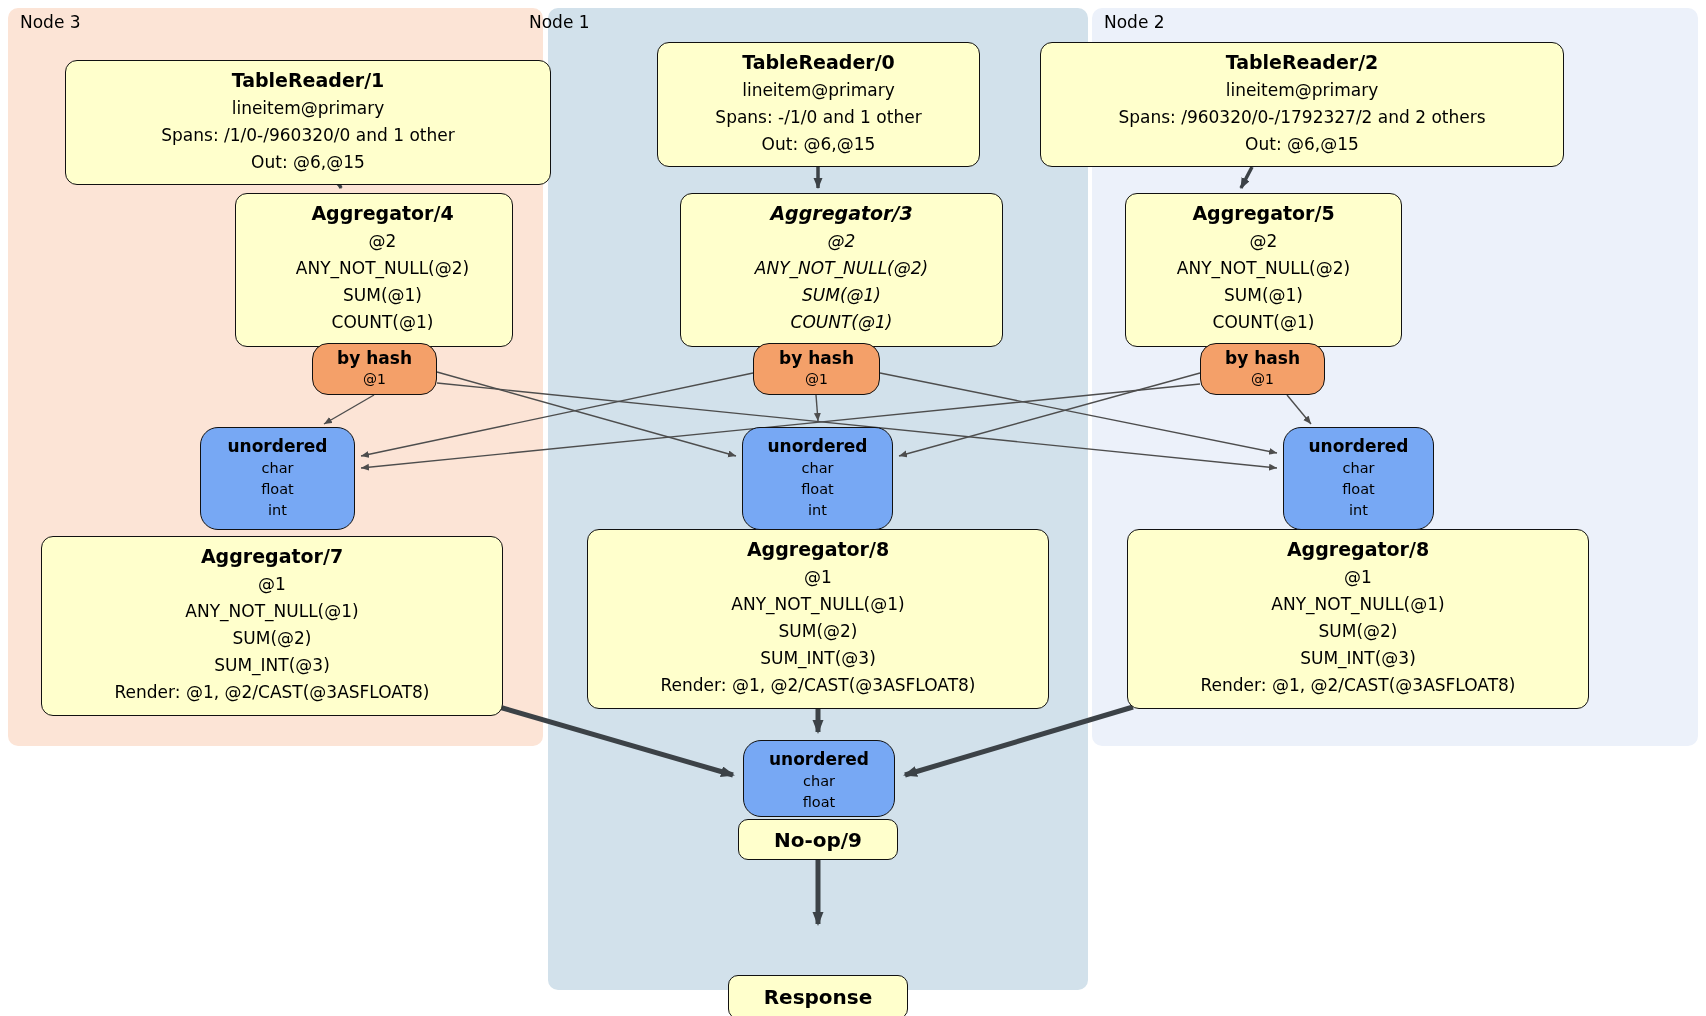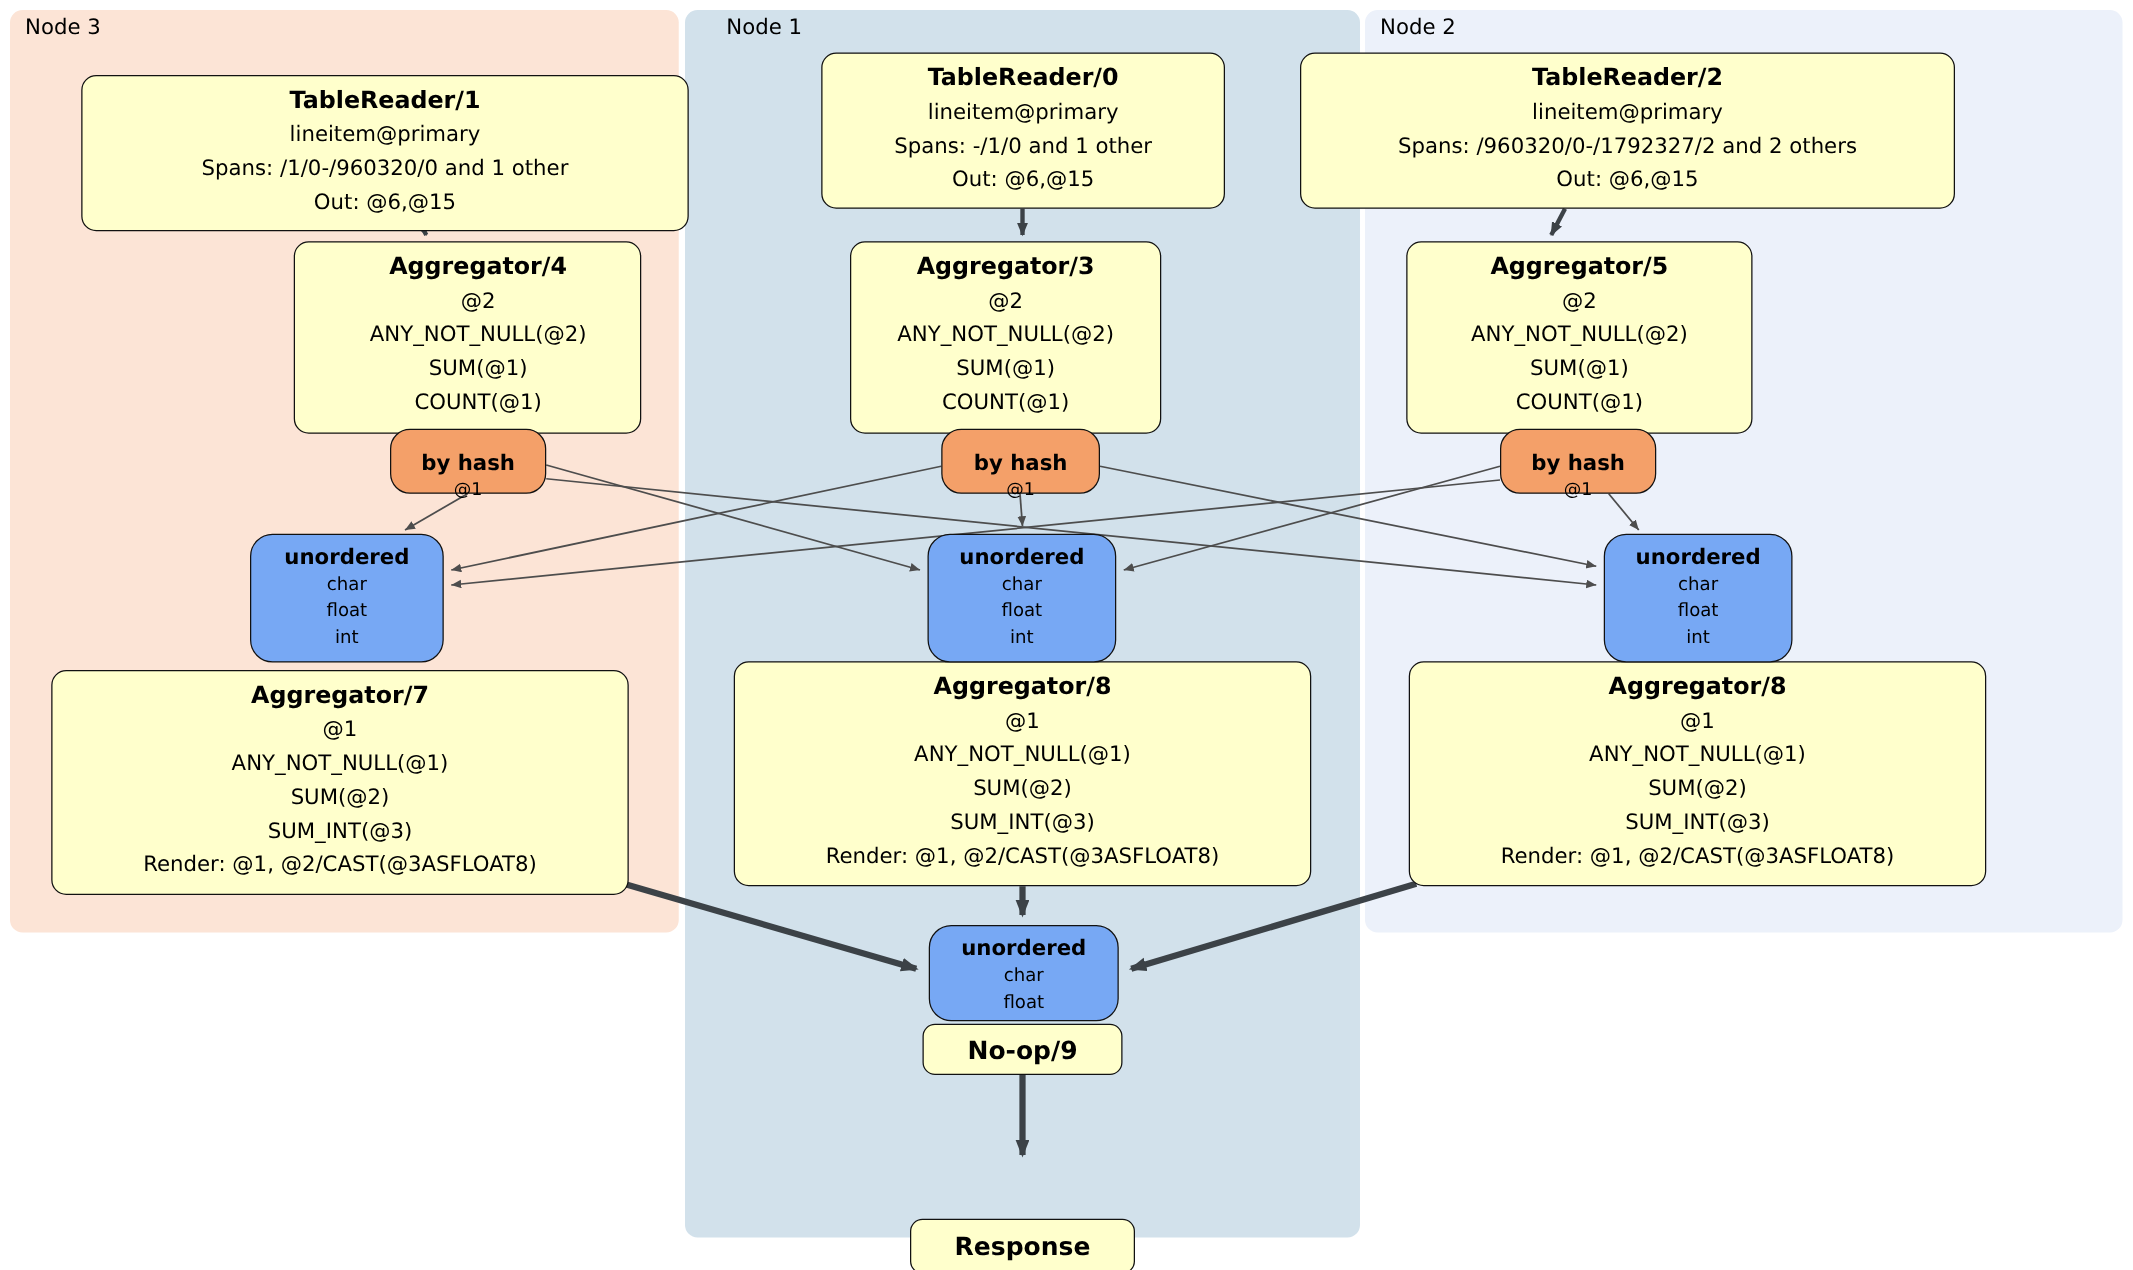--- a/index.html
+++ b/index.html
@@ -4,21 +4,21 @@
 <style>
   html,body{margin:0;padding:0;background:#fff;font-family:"DejaVu Sans","Liberation Sans",sans-serif;color:#000;}
   .canvas{position:relative;width:1706px;height:1016px;background:#fff;overflow:hidden;}
   .region{position:absolute;border-radius:10px;z-index:0;}
   .rlabel{position:absolute;font-size:17px;line-height:20px;z-index:1;}
   .edges{position:absolute;left:0;top:0;z-index:1;}
   .box{position:absolute;box-sizing:border-box;text-align:center;border:1.6px solid #111;}
   .proc{background:var(--processor_bg);border-radius:12px;padding-top:5px;z-index:2;}
   .proc .t{font-size:19px;font-weight:bold;line-height:29px;}
   .proc .r{font-size:17px;line-height:27px;}
-  .router{background:var(--router_bg);border-radius:16px;padding-top:16px;z-index:3;}
+  .router{background:var(--router_bg);border-radius:16px;padding-top:3px;z-index:3;}
   .router .t{font-size:17px;font-weight:bold;line-height:23px;}
   .router .r{font-size:14px;line-height:19px;}
   .sync{background:var(--sync_bg);border-radius:18px;padding-top:6px;z-index:3;}
   .sync .t{font-size:17px;font-weight:bold;line-height:24px;}
   .sync .r{font-size:14.5px;line-height:21px;}
   .single{background:var(--processor_bg);border-radius:10px;display:flex;align-items:center;justify-content:center;z-index:2;}
   .single .t{font-size:20px;font-weight:bold;}
   line.e{stroke:var(--edge);stroke-width:1.4px;}
   line.m{stroke:var(--arrow);stroke-width:3.5px;}
   line.k{stroke:var(--arrow);stroke-width:5px;}
@@ -26,21 +26,21 @@
 </head>
 <body>
 
 <div class="canvas">
 
   <div class="region" style="left:8px;top:8px;width:535px;height:738px;background:var(--node3_bg);"></div>
   <div class="region" style="left:548px;top:8px;width:540px;height:982px;background:var(--node1_bg);"></div>
   <div class="region" style="left:1092px;top:8px;width:606px;height:738px;background:var(--node2_bg);"></div>
 
   <div class="rlabel" style="left:20px;top:12px;">Node 3</div>
-  <div class="rlabel" style="left:581px;top:12px;">Node 1</div>
+  <div class="rlabel" style="left:529px;top:12px;">Node 1</div>
   <div class="rlabel" style="left:1104px;top:12px;">Node 2</div>
 
   <svg class="edges" width="1706" height="1016">
     <defs>
       <marker id="thin" markerUnits="userSpaceOnUse" markerWidth="10" markerHeight="9" refX="8" refY="3.5" orient="auto">
         <path d="M0,0 L8,3.5 L0,7 z" fill="#4d4d4d"></path>
       </marker>
       <marker id="mid" markerUnits="userSpaceOnUse" markerWidth="13" markerHeight="11" refX="10" refY="4.5" orient="auto">
         <path d="M0,0 L11,4.5 L0,9 z" fill="#3c4247"></path>
       </marker>
@@ -100,21 +100,21 @@
     <div class="r">SUM_INT(@3)</div>
     <div class="r">Render: @1, @2/CAST(@3ASFLOAT8)</div>
   </div>
 
   <div class="box proc" style="left:657px;top:42px;width:323px;height:125px;">
     <div class="t">TableReader/0</div>
     <div class="r">lineitem@primary</div>
     <div class="r">Spans: -/1/0 and 1 other</div>
     <div class="r">Out: @6,@15</div>
   </div>
-  <div class="box proc" style="left:680px;top:193px;width:249px;height:154px;">
+  <div class="box proc" style="left:680px;top:193px;width:323px;height:154px;font-style:italic;">
     <div class="t">Aggregator/3</div>
     <div class="r">@2</div>
     <div class="r">ANY_NOT_NULL(@2)</div>
     <div class="r">SUM(@1)</div>
     <div class="r">COUNT(@1)</div>
   </div>
   <div class="box router" style="left:753px;top:343px;width:127px;height:52px;">
     <div class="t">by hash</div>
     <div class="r">@1</div>
   </div>

